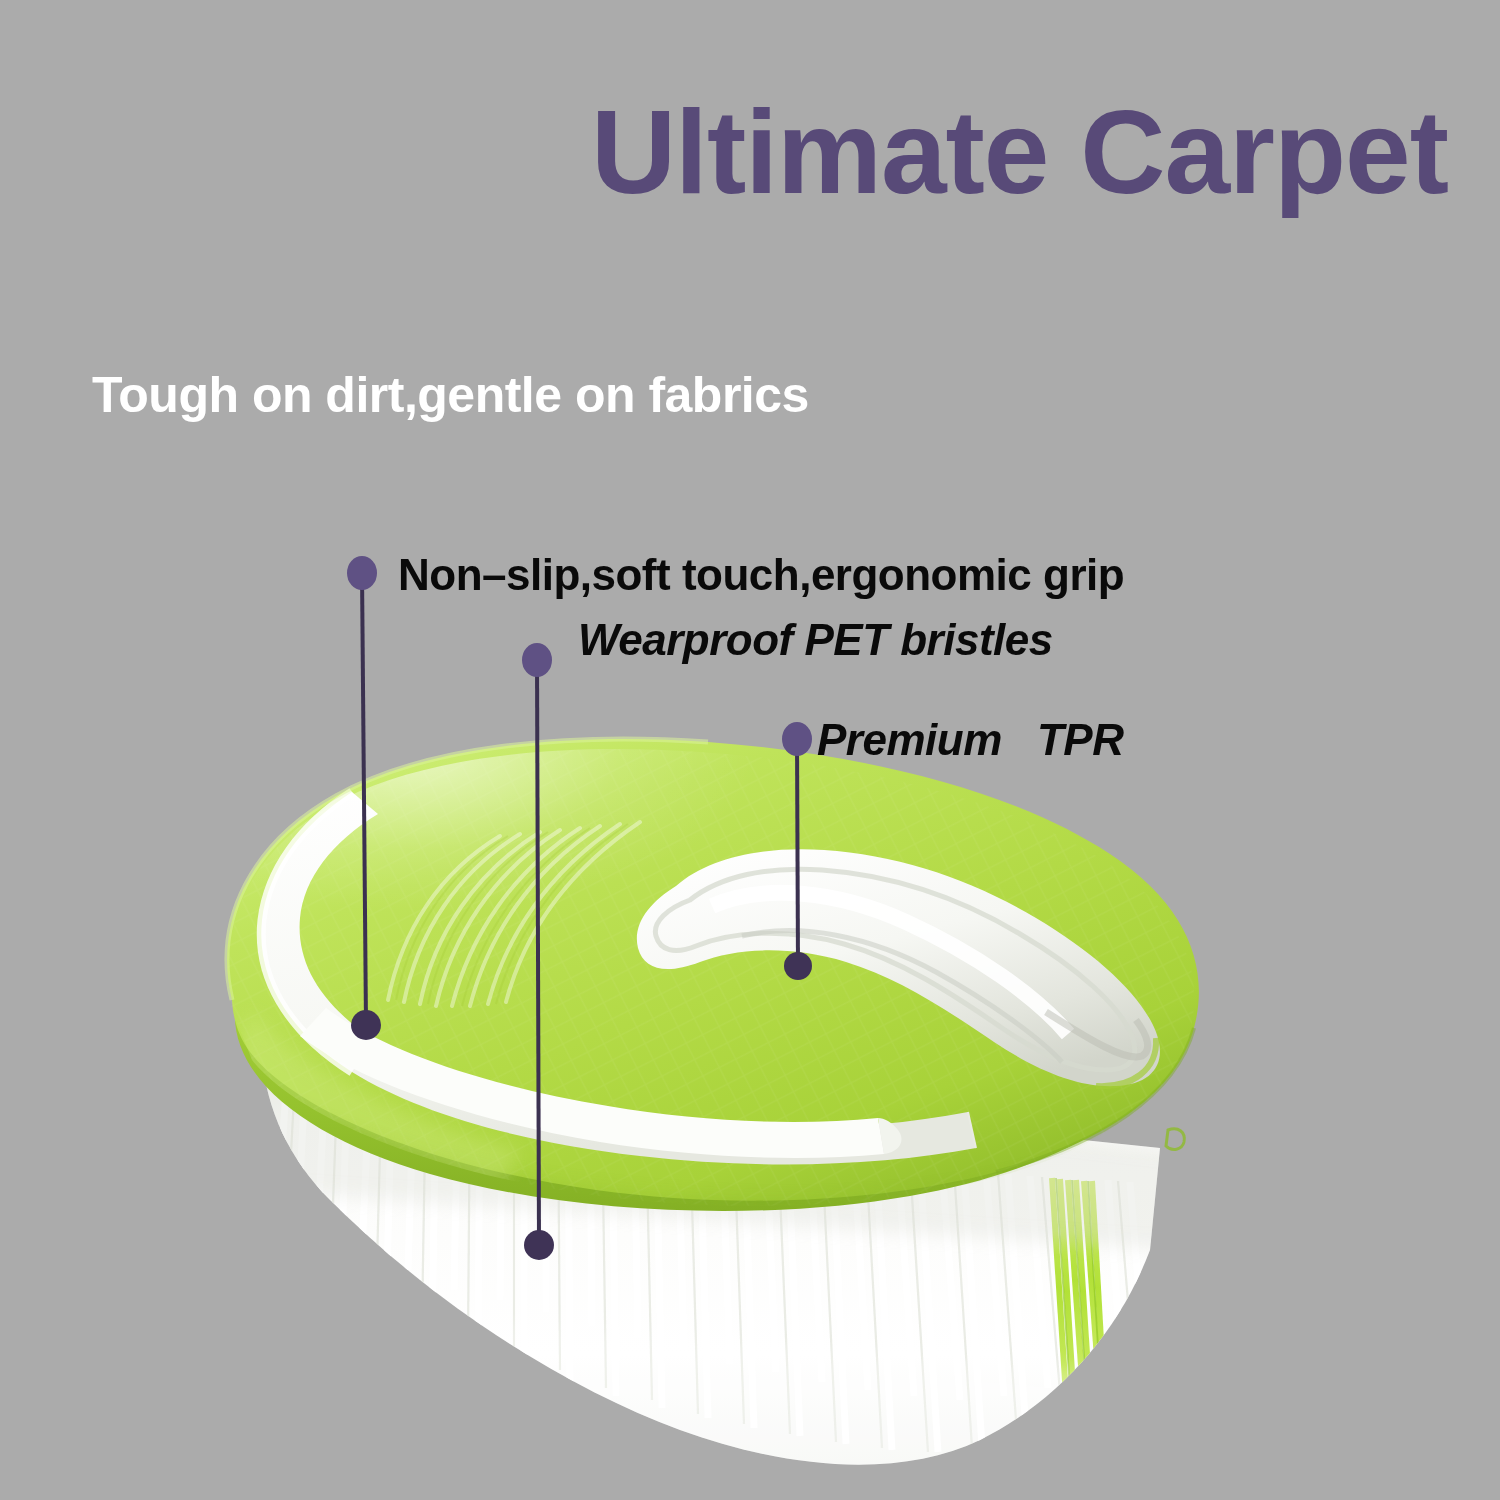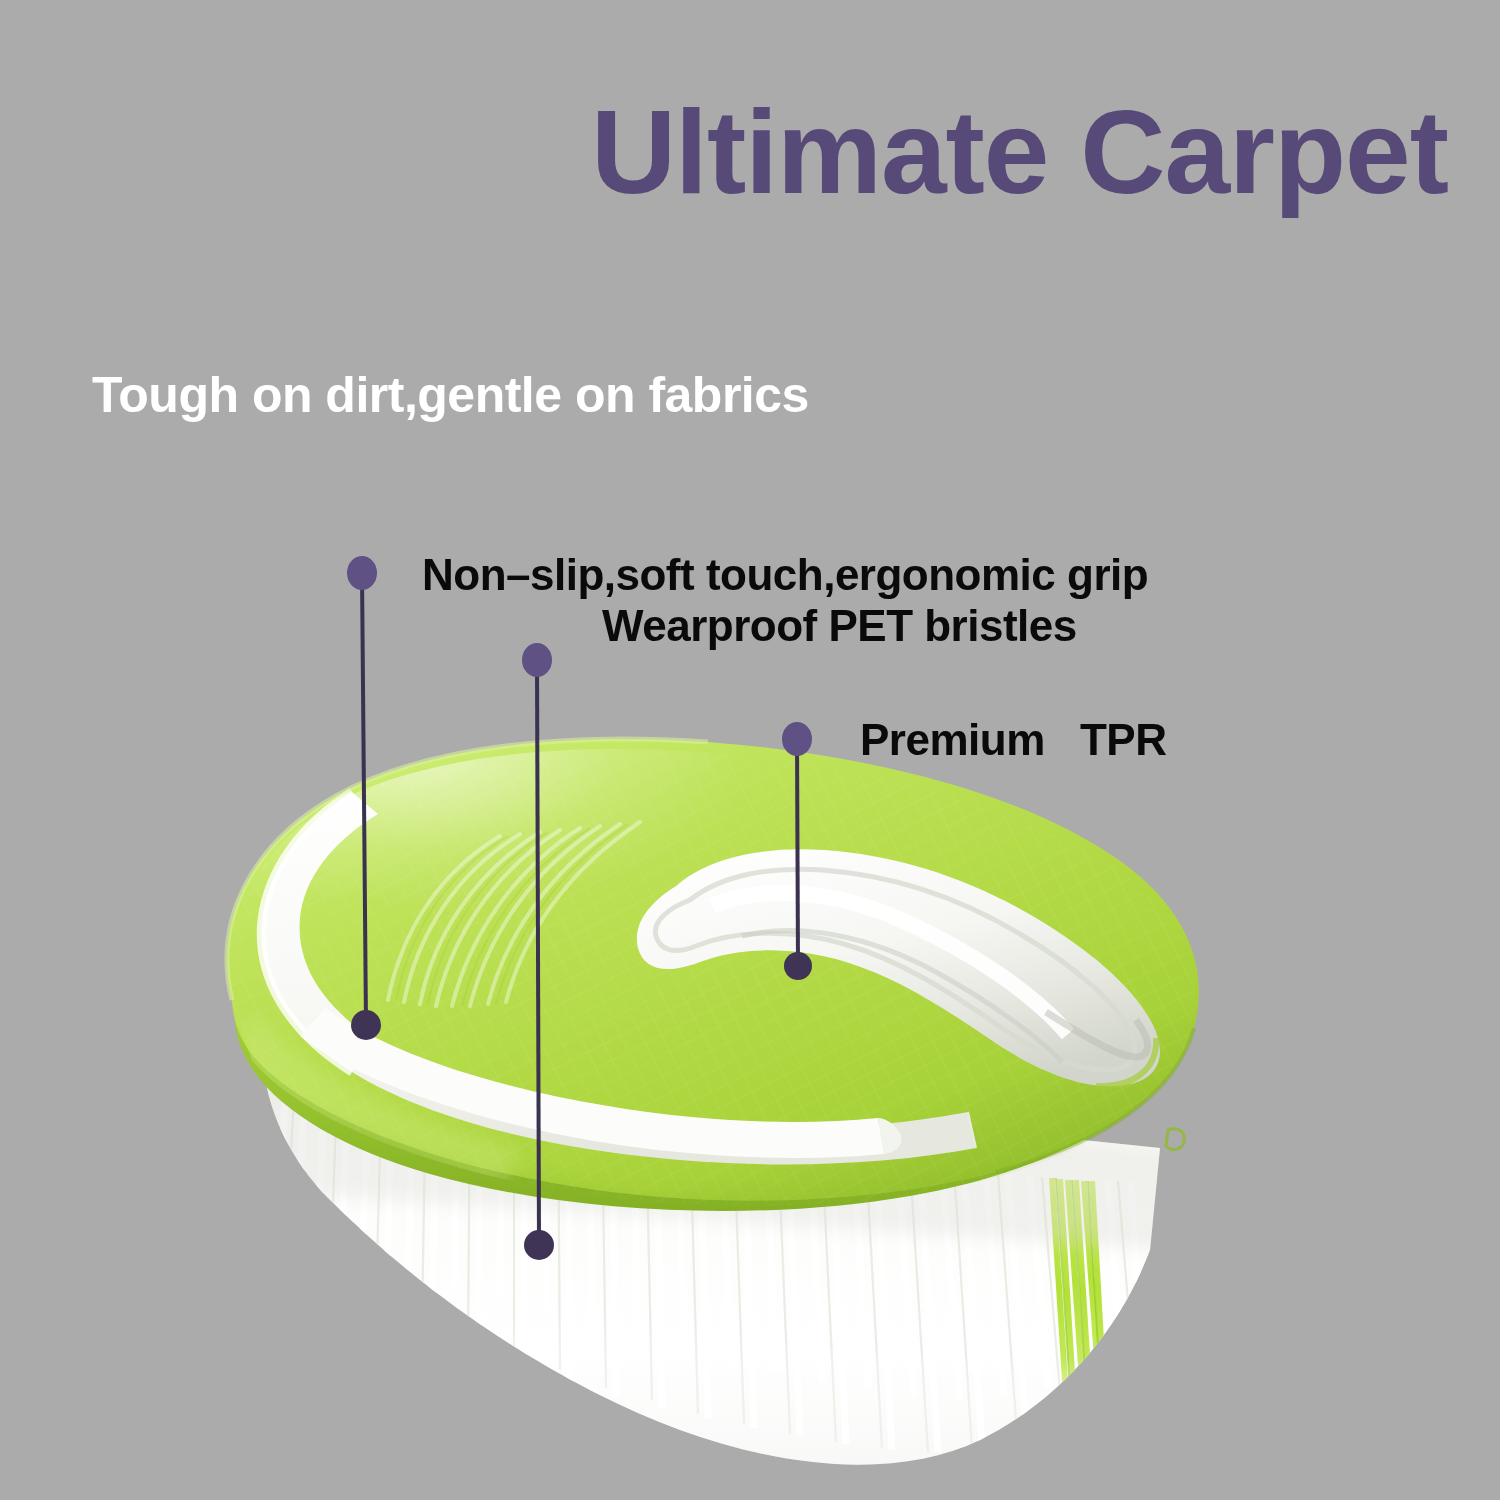--- a/index.html
+++ b/index.html
@@ -48,25 +48,24 @@
 
   
   .callout-label {
     position: absolute;
     color: #0a0a0a;
     font-family: "Liberation Sans", sans-serif;
     font-weight: bold;
     font-size: 44px;
     letter-spacing: -0.5px;
     white-space: pre;
-    margin-left: 24px;
   }
   #callout-text-0 { left: 398px; top: 550px; }
-  #callout-text-1 { left: 578px; top: 601px; }
-  #callout-text-2 { left: 836px; top: 715px; }
+  #callout-text-1 { left: 578px; top: 615px; font-style: italic; }
+  #callout-text-2 { left: 817px; top: 715px; font-style: italic; }
 
   
   #leaders {
     position: absolute;
     left: 0; top: 0;
     width: 1500px; height: 1500px;
     pointer-events: none;
   }
 
   

